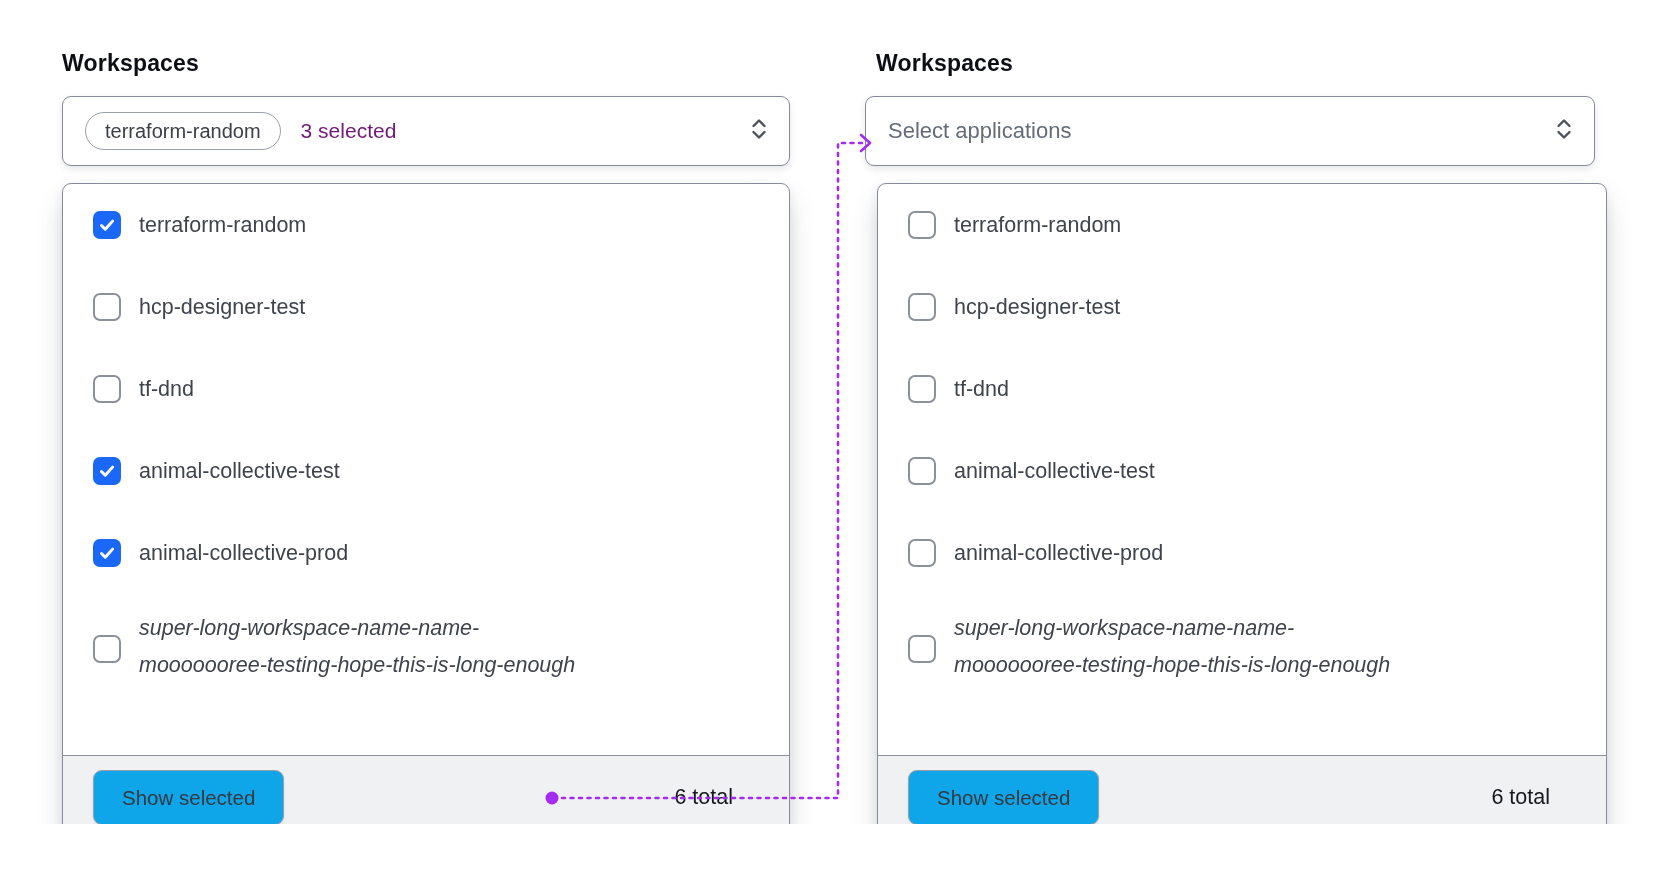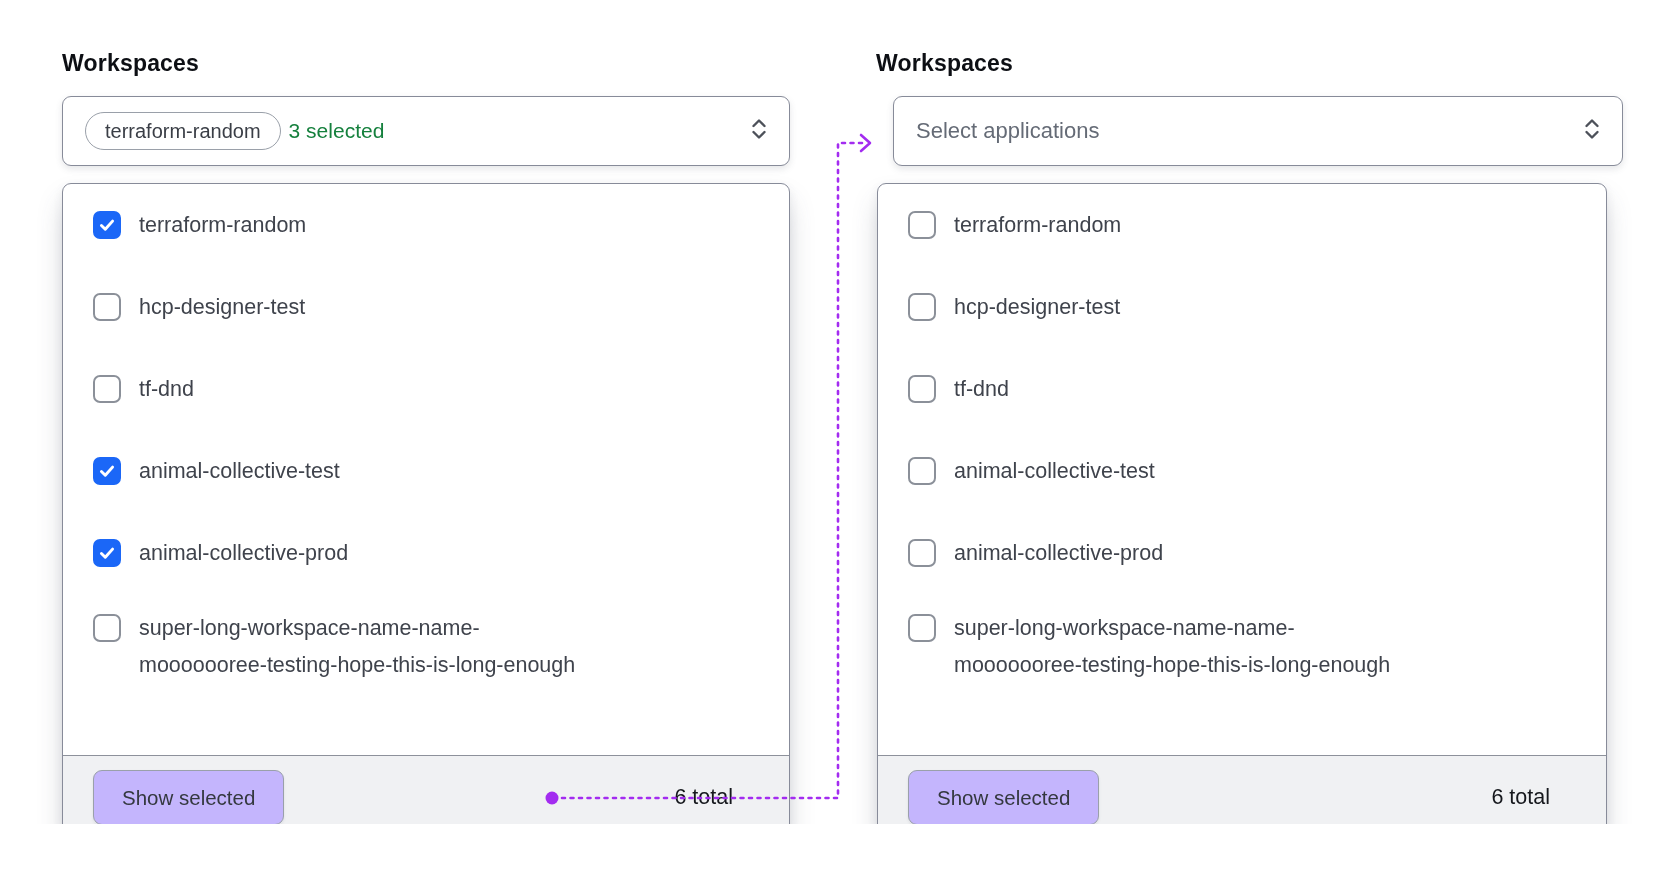--- a/index.html
+++ b/index.html
@@ -21,61 +21,61 @@
   }
   .tag {
     height:38px; display:flex; align-items:center; padding:0 19px;
     border:1.5px solid #9aa0a9; border-radius:19px; font-size:20px; color:#3a3e46;
     background:#fff; white-space:nowrap;
   }
   .tag.clipped {
     width:240px; padding-right:0; overflow:hidden;
     border-radius:19px 5px 5px 19px; margin-left:13px;
   }
-  .count { margin-left:8px; font-size:21px; color:#15803d; white-space:nowrap; }
+  .count { margin-left:20px; font-size:21px; color:#701a75; white-space:nowrap; }
   .placeholder { font-size:22px; color:#656b76; }
   .caret-sort { position:absolute; right:18px; top:50%; transform:translateY(-50%); }
   .listbox {
     position:absolute; top:183px; height:657px; background:#fff;
     border:1.5px solid #878b99; border-radius:9px;
     box-shadow:0 16px 28px -4px rgba(70,75,95,.28), 0 4px 10px rgba(70,75,95,.10);
   }
   .optlist { position:absolute; top:0; left:0; right:0; }
   .row {
     height:82px; display:flex; align-items:center; padding-left:30px; cursor:pointer;
   }
-  .row.tall { height:auto; align-items:flex-start; padding-top:16px; padding-bottom:8px; }
+  .row.tall { height:auto; align-items:center; padding-top:16px; padding-bottom:8px;font-style:italic; }
   .cb {
     flex:0 0 auto; width:28px; height:28px; border:2px solid #8b9099; border-radius:7px;
     background:#fff; margin-right:18px; display:flex; align-items:center; justify-content:center;
   }
   .row.tall .cb { margin-top:4px; }
   .cb svg { display:none; }
   .cb.checked { background:var(--blue,#1B67F7); border-color:var(--blue,#1B67F7); }
   .cb.checked svg { display:block; }
   .optlabel { font-size:21.5px; color:#3f434c; line-height:37px; max-width:595px; }
   .footer {
     position:absolute; left:0; right:0; bottom:0; height:84px; background:#f0f1f3;
     border-top:1.5px solid #8d919b; border-radius:0 0 8px 8px;
     display:flex; align-items:center; padding:0 56px 0 30px;
   }
   .btn {
-    height:55px; padding:0 28px; background:#c4b5fd; border:1.5px solid #9aa0aa;
+    height:55px; padding:0 28px; background:#0ea5e9; border:1.5px solid #9aa0aa;
     border-radius:9px; font-family:"Liberation Sans",sans-serif; font-size:20.5px; color:#34383f;
     display:flex; align-items:center; cursor:pointer; box-shadow:0 2px 3px rgba(70,75,95,.10);
     white-space:nowrap;
   }
   .btn + .btn { margin-left:18px; }
   .total { margin-left:auto; font-size:21.5px; color:#16181d; white-space:nowrap; }
   
   .left  .heading { left:62px; }
   .left  .select  { left:62px;  width:728px; }
   .left  .listbox { left:62px;  width:728px; }
   .right .heading { left:876px; }
-  .right .select  { left:893px; width:730px; }
+  .right .select  { left:865px; width:730px; }
   .right .listbox { left:877px; width:730px; }
   .connector { position:absolute; left:0; top:0; pointer-events:none; }
 </style>
 </head>
 <body>
 
 <div class="canvas">
 
   <div class="left">
     <div class="heading">Workspaces</div>

